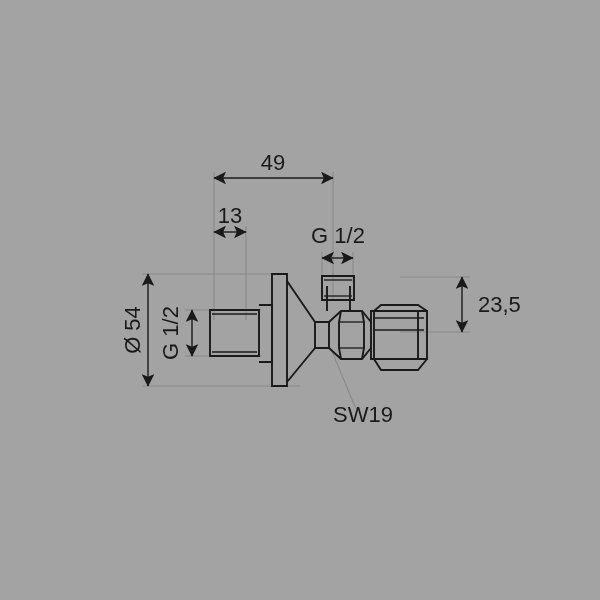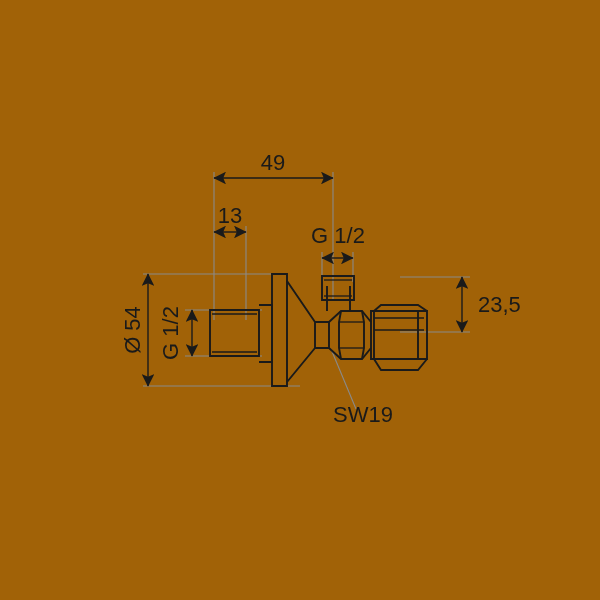--- a/index.html
+++ b/index.html
@@ -10,21 +10,21 @@
   body {
     width: 600px;
     height: 600px;
     overflow: hidden;
     font-family: "Liberation Sans", sans-serif;
   }
   #drawing-root {
     position: relative;
     width: 600px;
     height: 600px;
-    background: #a16207;
+    background: #a3a3a3;
   }
   svg#technical-drawing {
     display: block;
     width: 600px;
     height: 600px;
   }
   .dim-text {
     font-family: "Liberation Sans", sans-serif;
     font-size: 22px;
     fill: #1a1a1a;

